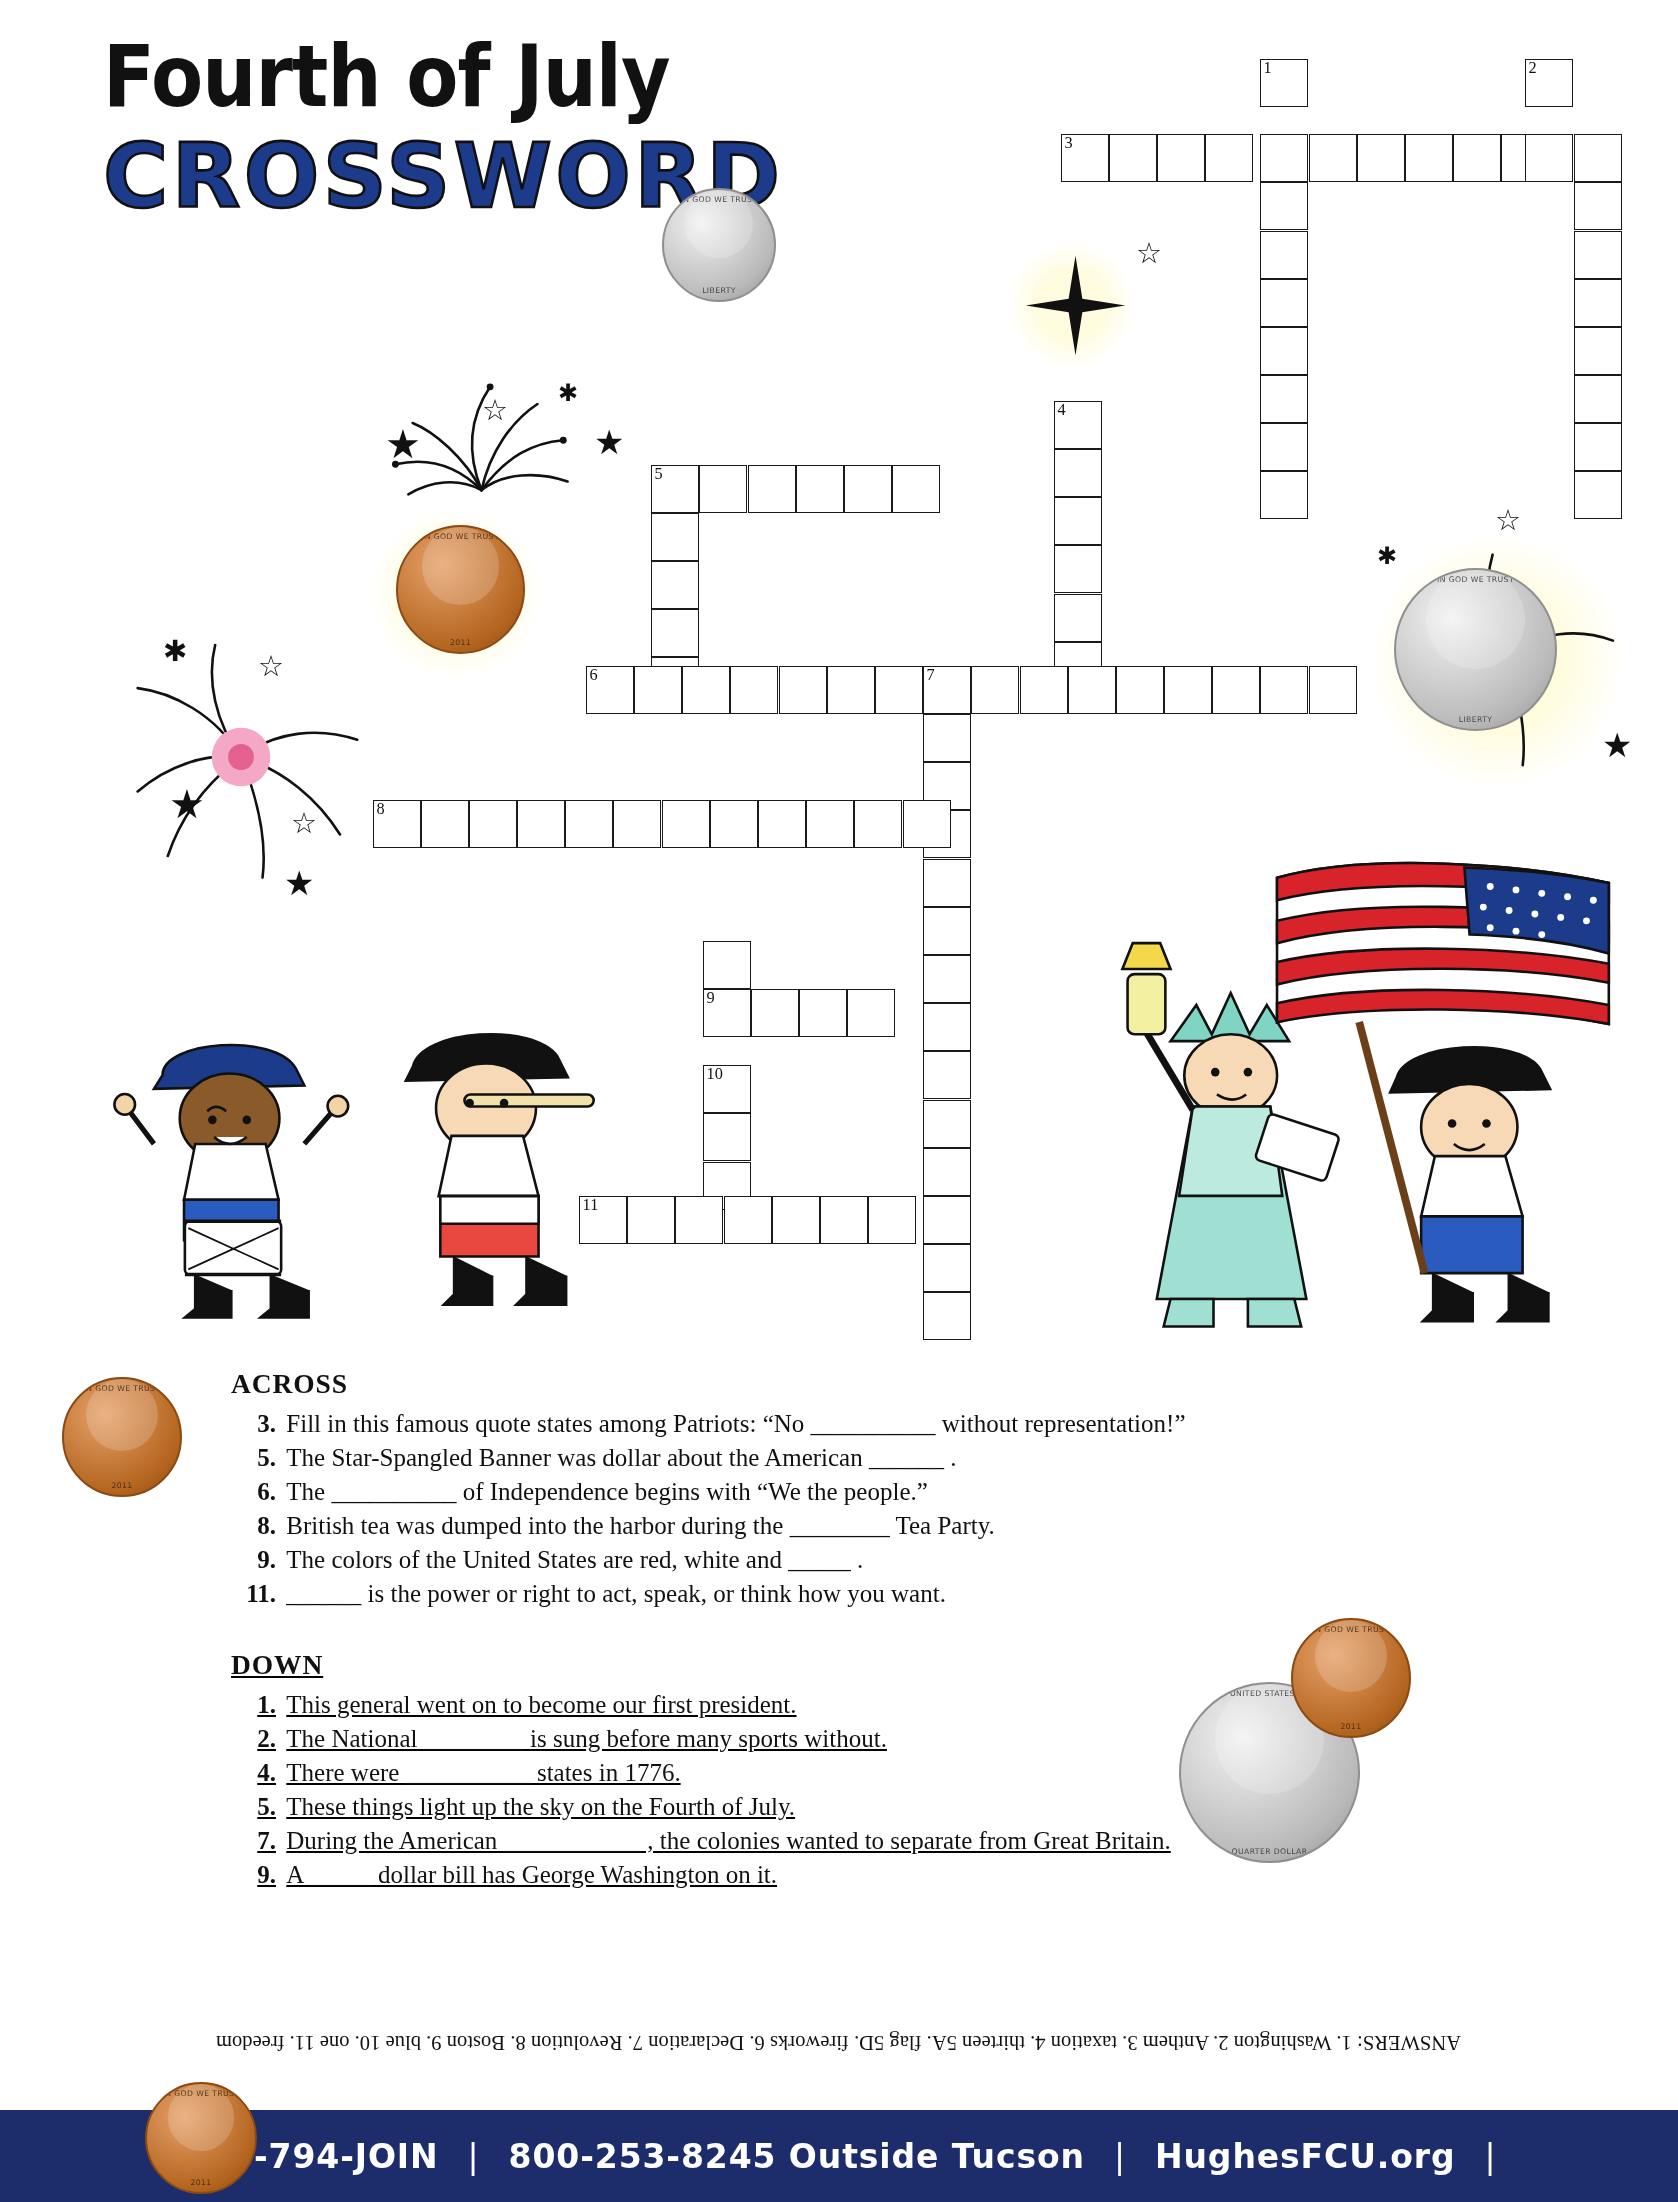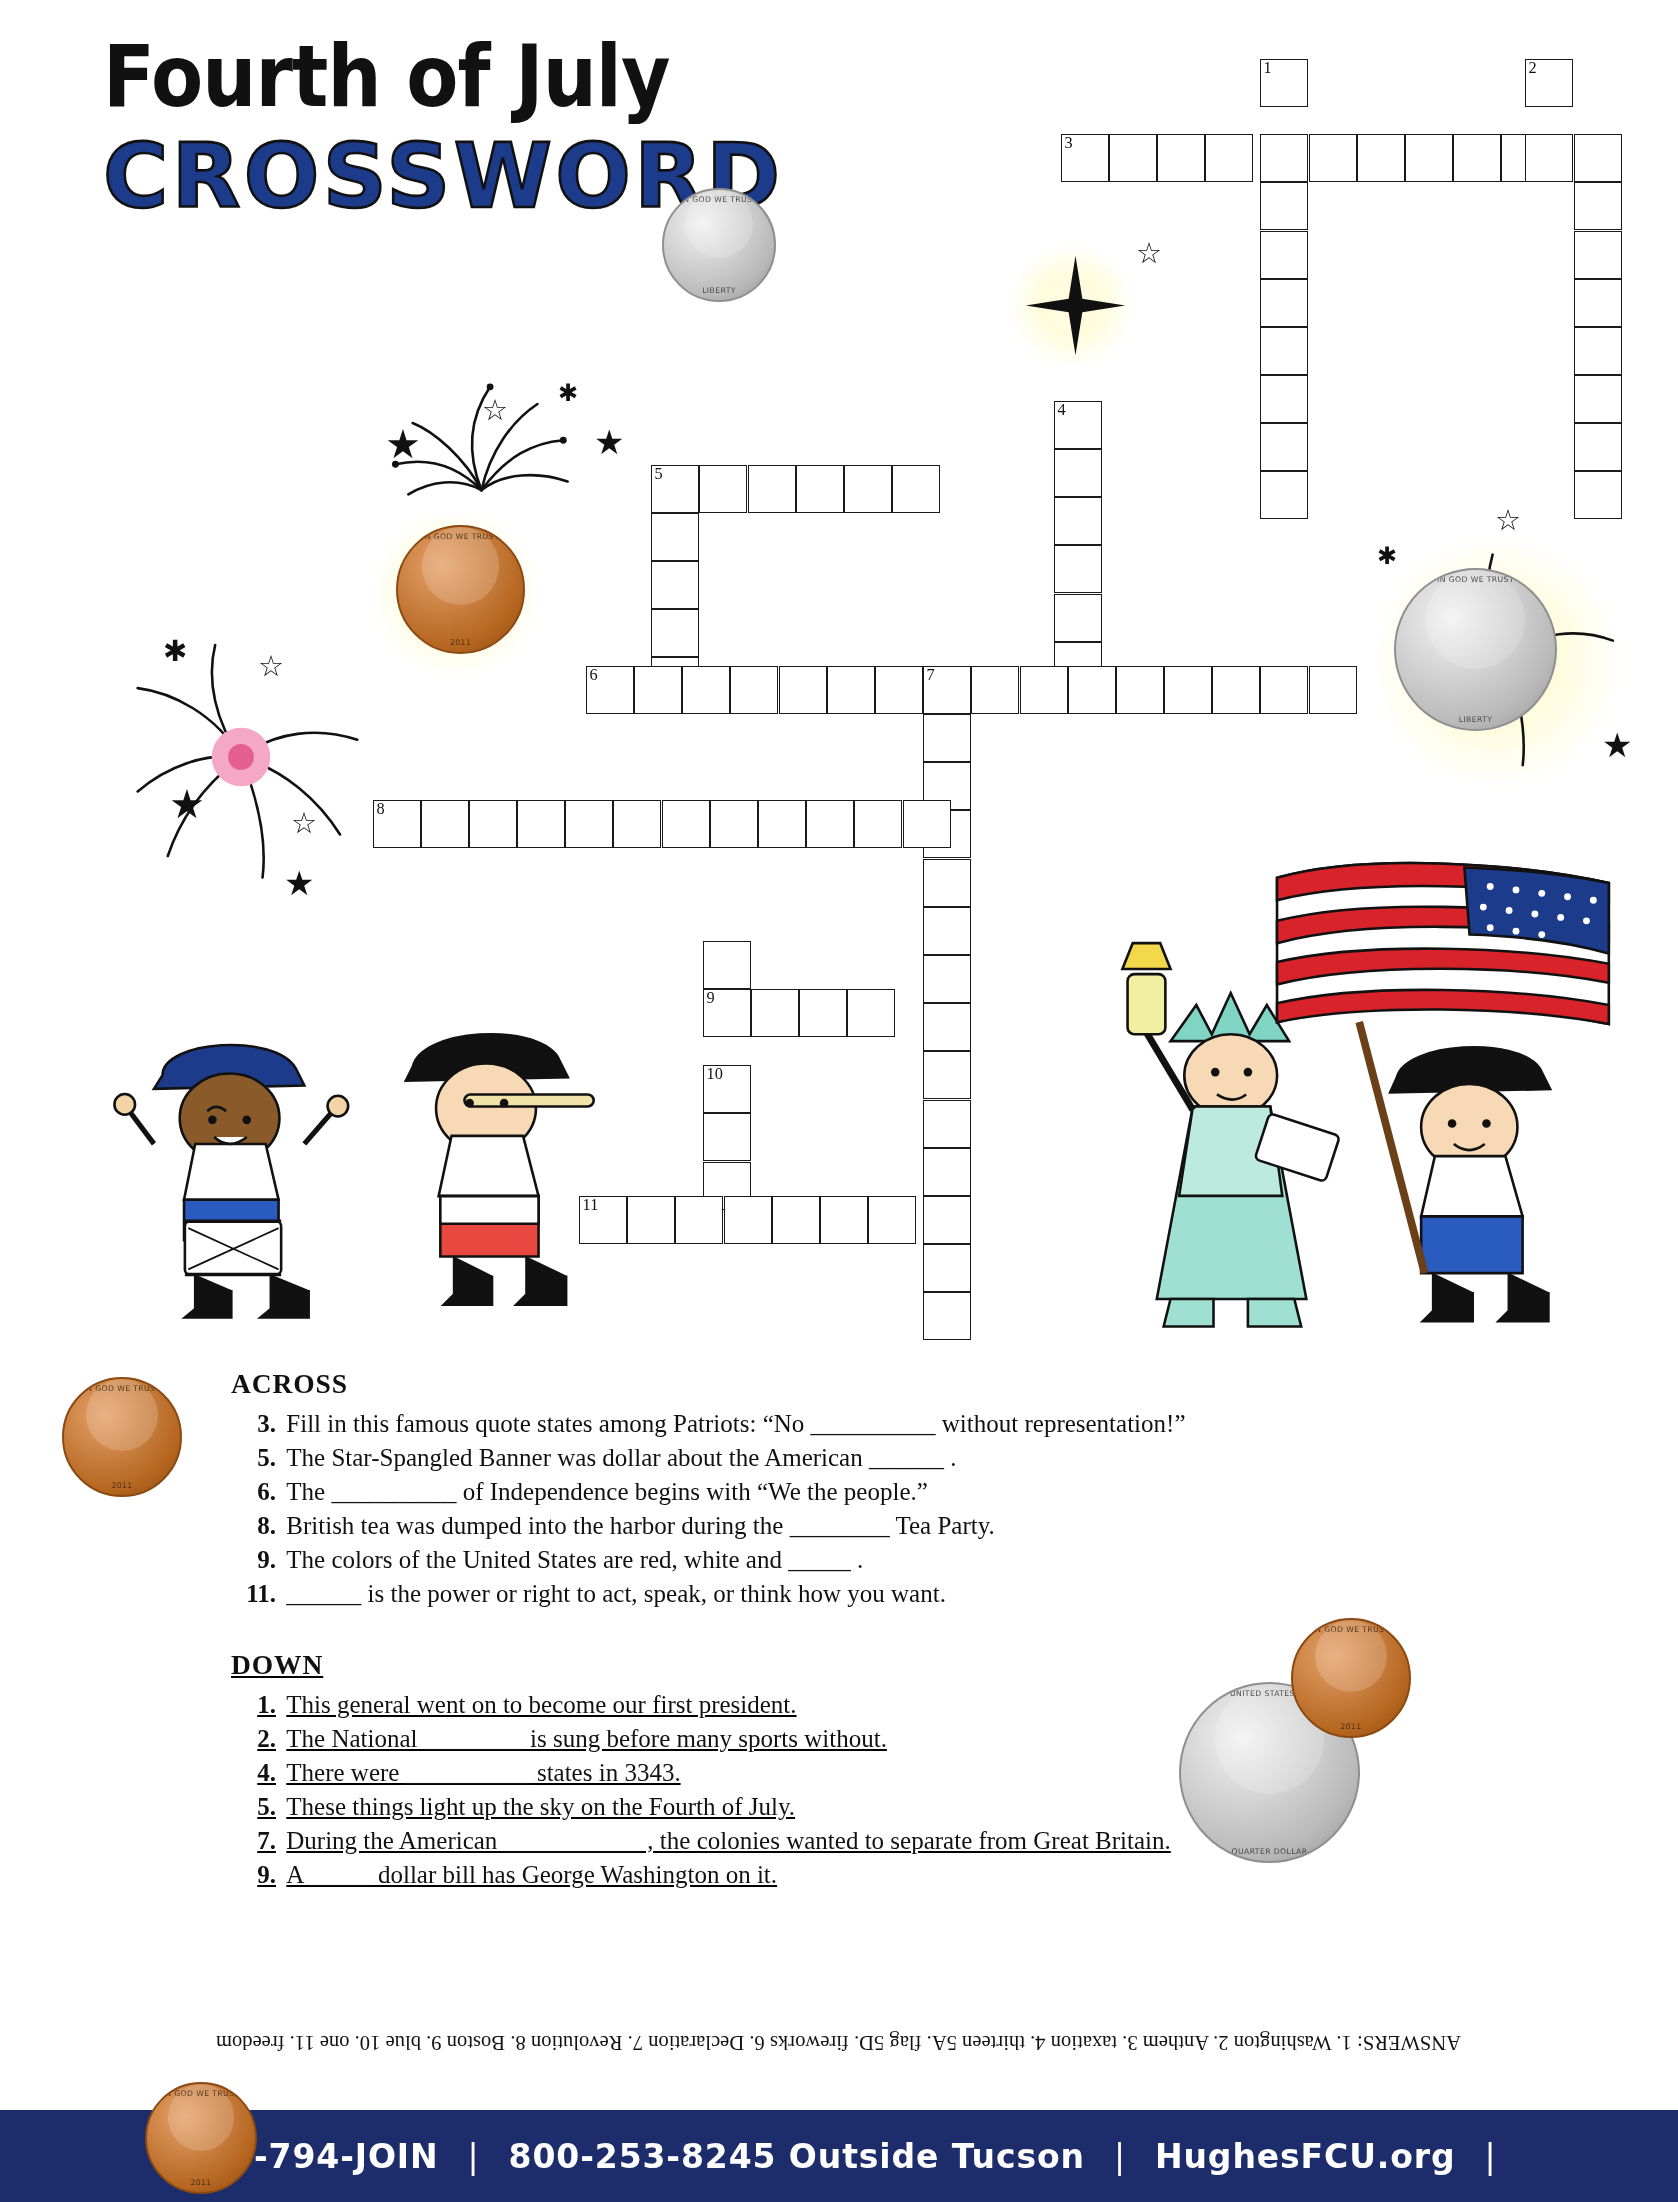--- a/index.html
+++ b/index.html
@@ -486,21 +486,21 @@
         <li class="clue">
           <span class="n">1.</span>
           <span class="t">This general went on to become our first president.</span>
         </li>
         <li class="clue">
           <span class="n">2.</span>
           <span class="t">The National  ________  is sung before many sports without.</span>
         </li>
         <li class="clue">
           <span class="n">4.</span>
-          <span class="t">There were  __________  states in 3343.</span>
+          <span class="t">There were  __________  states in 1776.</span>
         </li>
         <li class="clue">
           <span class="n">5.</span>
           <span class="t">These things light up the sky on the Fourth of July.</span>
         </li>
         <li class="clue">
           <span class="n">7.</span>
           <span class="t">During the American  ___________ , the colonies wanted to separate from Great Britain.</span>
         </li>
         <li class="clue">

